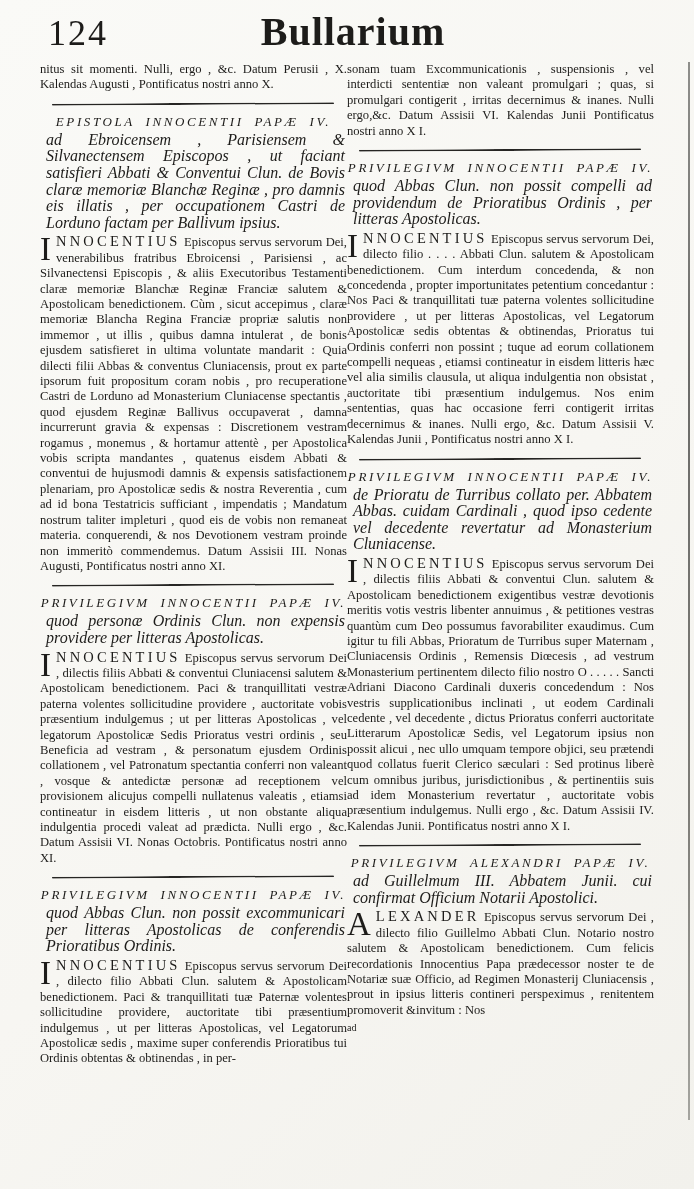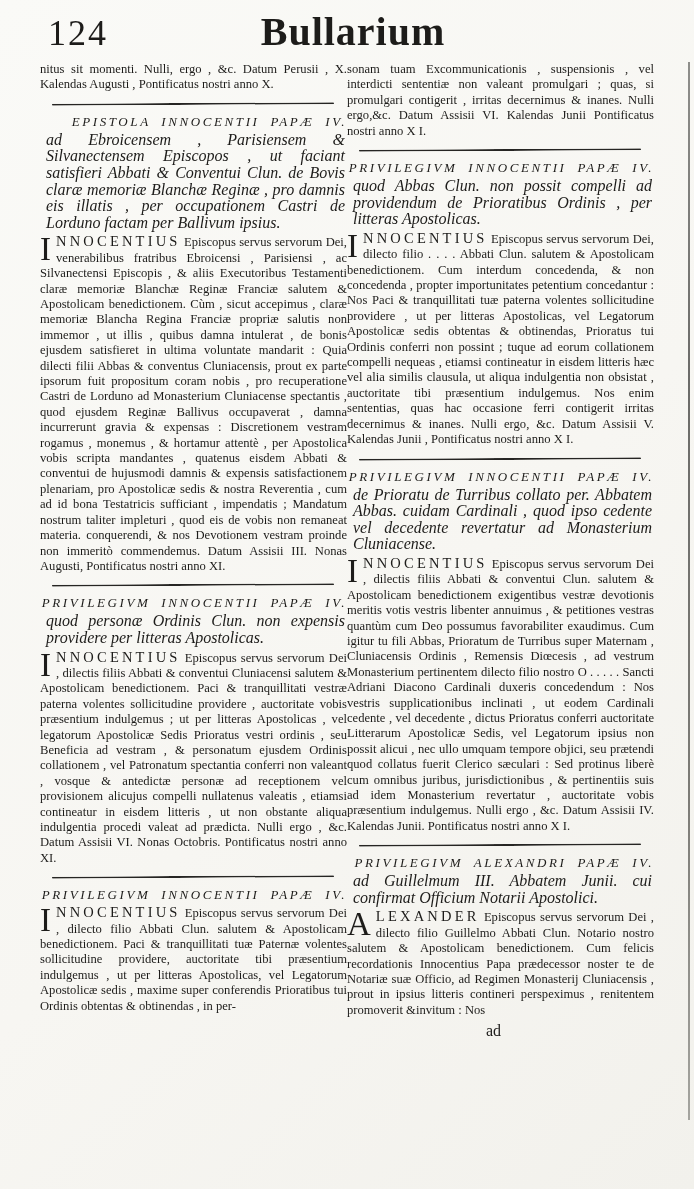--- a/index.html
+++ b/index.html
@@ -37,42 +37,42 @@
   .rule{
     border-top:2px solid #262523;
     width:92%;margin:10px auto 9px auto;
     transform:rotate(-0.35deg);
     border-radius:2px;
   }
   .caps{
     margin:2px 0 2px 0;
     font-style:italic;font-weight:500;
     font-size:13px;letter-spacing:2.6px;word-spacing:5px;
-    text-align:right;white-space:nowrap;
+    text-align:center;white-space:nowrap;
   }
   .subheading{
     margin:1px 2px 3px 6px;
     font-style:italic;font-size:16px;line-height:16.6px;
     text-align:justify;
   }
   .body{
     margin:2px 0 4px 0;
     font-size:12.6px;line-height:15.4px;
   }
   .dropcap{
     float:left;
     font-size:33px;line-height:26px;
     padding:2px 5px 0 0;
     font-weight:500;
   }
   .lead-caps{
     font-size:14.5px;letter-spacing:3.2px;font-weight:500;
   }
   .catchword{
-    text-align:center;font-size:16px;padding-right:14px;margin-top:2px;
+    text-align:left;font-size:10px;padding-right:14px;margin-top:2px;
   }
 </style>
 </head>
 <body>
 
 <div class="page">
   <div class="page-edge"></div>
 
   <div class="header">
     <div class="folio">124</div>
@@ -96,20 +96,21 @@
   <section class="section">
     <div class="rule"></div>
     <h2 class="caps">PRIVILEGIVM INNOCENTII PAPÆ IV.</h2>
     <p class="subheading">quod personæ Ordinis Clun. non expensis providere per litteras Apostolicas.</p>
     <p class="body"><span class="dropcap">I</span><span class="lead-caps">NNOCENTIUS</span><span> Episcopus servus servorum Dei , dilectis filiis Abbati &amp; conventui Cluniacensi salutem &amp; Apostolicam benedictionem. Paci &amp; tranquillitati vestræ paterna volentes sollicitudine providere , auctoritate vobis præsentium indulgemus ; ut per litteras Apostolicas , vel legatorum Apostolicæ Sedis Prioratus vestri ordinis , seu Beneficia ad vestram , &amp; personatum ejusdem Ordinis collationem , vel Patronatum spectantia conferri non valeant , vosque &amp; antedictæ personæ ad receptionem vel provisionem alicujus compelli nullatenus valeatis , etiamsi contineatur in eisdem litteris , ut non obstante aliqua indulgentia procedi valeat ad prædicta.  Nulli ergo , &amp;c.  Datum Assisii VI. Nonas Octobris. Pontificatus nostri anno XI.</span></p>
   </section>
 
   <section class="section">
     <div class="rule"></div>
     <h2 class="caps">PRIVILEGIVM INNOCENTII PAPÆ IV.</h2>
+    <p class="subheading">quod Abbas Clun. non possit excommunicari per litteras Apostolicas de conferendis Prioratibus Ordinis.</p>
     <p class="body"><span class="dropcap">I</span><span class="lead-caps">NNOCENTIUS</span><span> Episcopus servus servorum Dei , dilecto filio Abbati Clun. salutem &amp; Apostolicam benedictionem. Paci &amp; tranquillitati tuæ Paternæ volentes sollicitudine providere, auctoritate tibi præsentium indulgemus , ut per litteras Apostolicas, vel Legatorum Apostolicæ sedis , maxime super conferendis Prioratibus tui Ordinis obtentas &amp; obtinendas , in per-</span></p>
   </section>
 </div>
     <div class="col">
   <section class="section">
 
     <p class="body"><span>sonam tuam Excommunicationis , suspensionis , vel interdicti sententiæ non valeant promulgari ; quas, si promulgari contigerit , irritas decernimus &amp; inanes.  Nulli ergo,&amp;c. Datum Assisii VI. Kalendas Junii Pontificatus nostri anno  X I.</span></p>
   </section>
 
   <section class="section">

